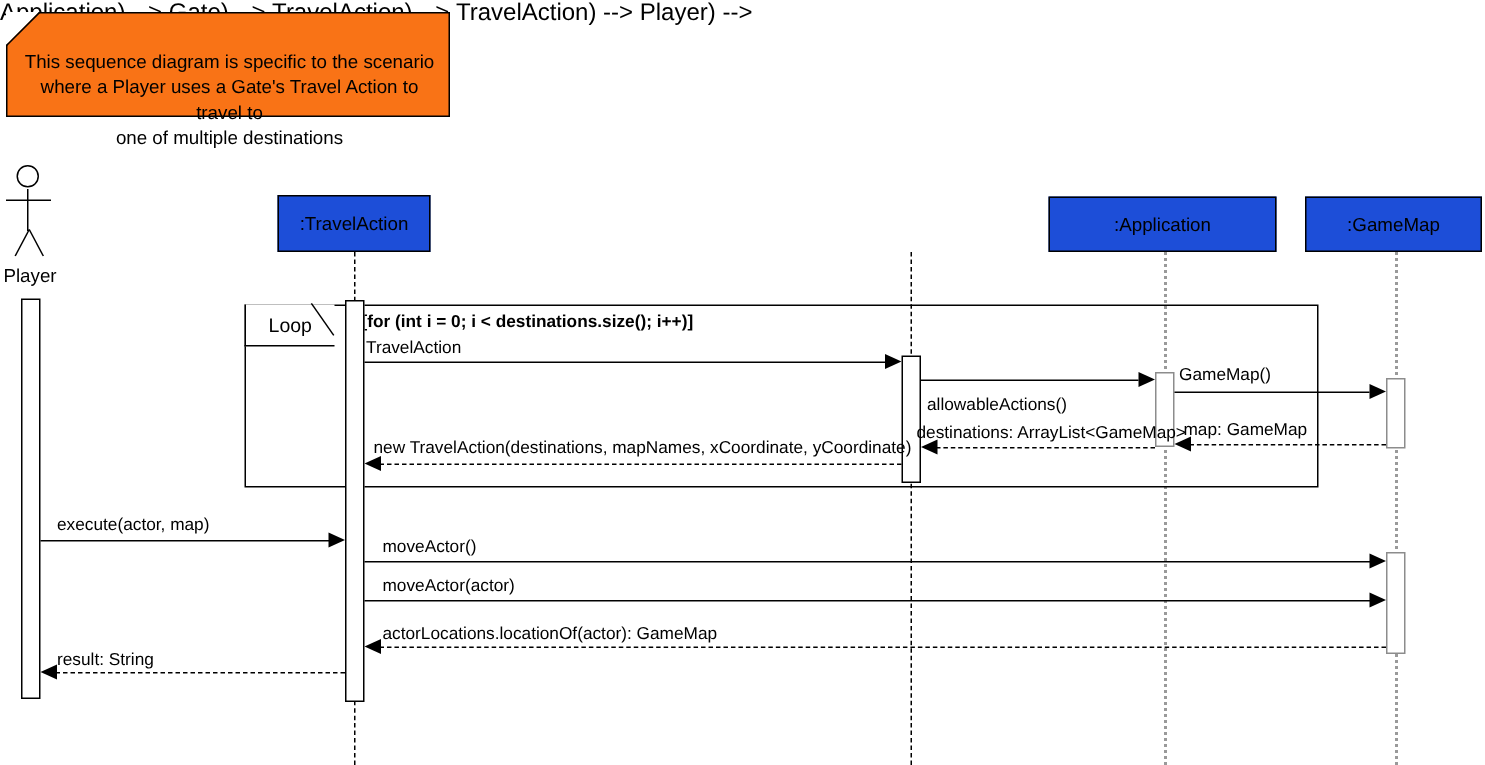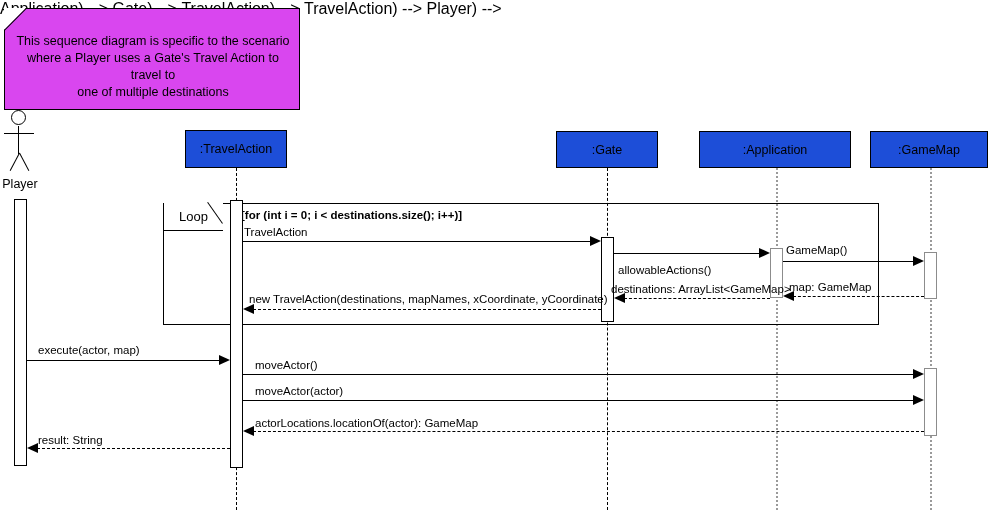--- a/index.html
+++ b/index.html
@@ -19,24 +19,24 @@
     background: #ffffff;
     overflow: hidden;
   }
 
   
   .note {
     position: absolute;
     left: 4px;
     top: 8px;
     width: 296px;
-    height: 102px;
+    height: 70px;
     border: 1.5px solid #000;
     box-sizing: border-box;
-    background: #d946ef;
+    background: #f97316;
   }
   .note-corner {
     position: absolute;
     left: -1px;
     top: -1px;
     width: 0;
     height: 0;
     border-left: 22px solid #ffffff;
     border-bottom: 22px solid transparent;
   }
@@ -224,23 +224,20 @@
     <div class="actor-label">Player</div>
   </div>
 
   
   <div class="act" style="left:14px; top:199px; width:13px; height:267px;"></div>
 
   
   <div class="lifebox" style="left:185px; top:130px; width:102px; height:38px;">
     <span>:TravelAction</span>
   </div>
-  <div class="lifebox" style="left:556px; top:131px; width:102px; height:37px;">
-    <span>:Gate</span>
-  </div>
   <div class="lifebox" style="left:699px; top:131px; width:152px; height:37px;">
     <span>:Application</span>
   </div>
   <div class="lifebox" style="left:870px; top:131px; width:118px; height:37px;">
     <span>:GameMap</span>
   </div>
 
   
   <div class="lifeline" style="left:236px; top:168px; height:342px;"></div>
   <div class="lifeline" style="left:607px; top:168px; height:342px;"></div>

